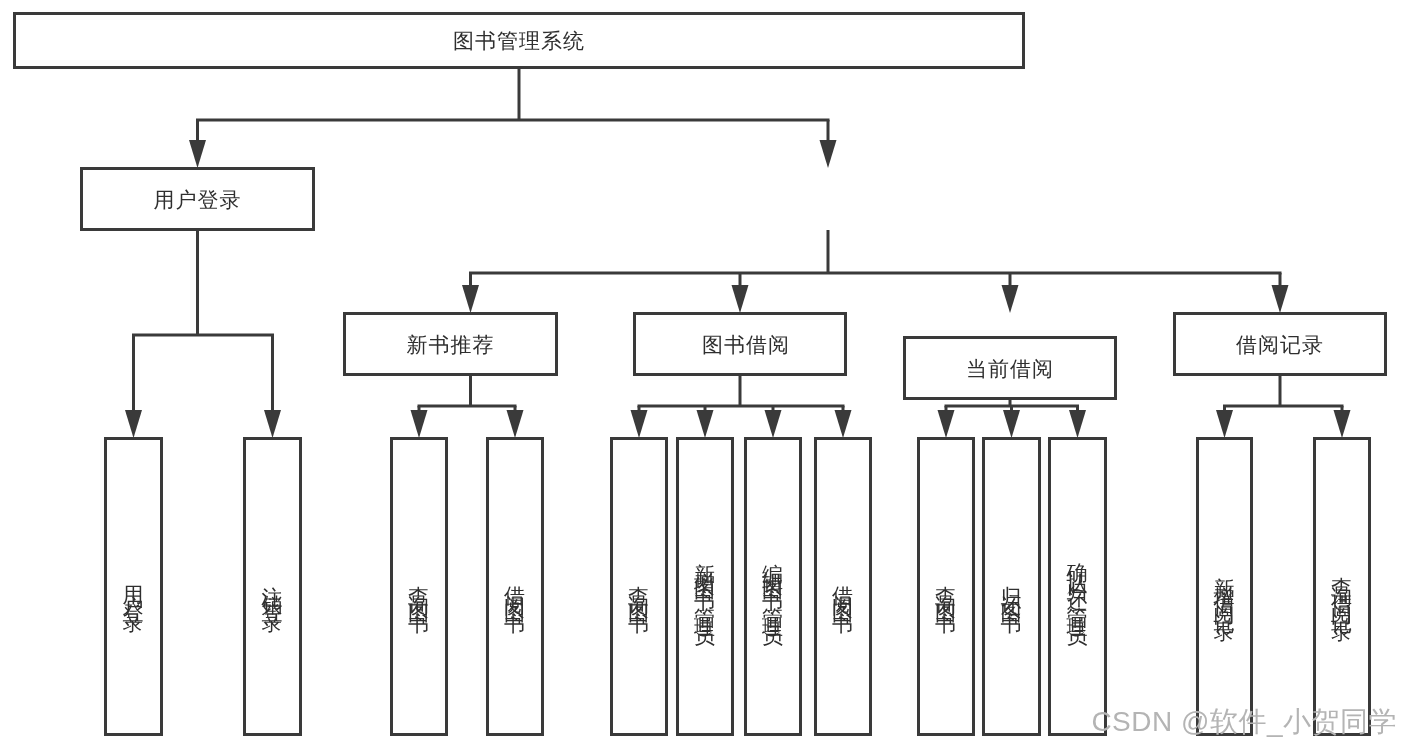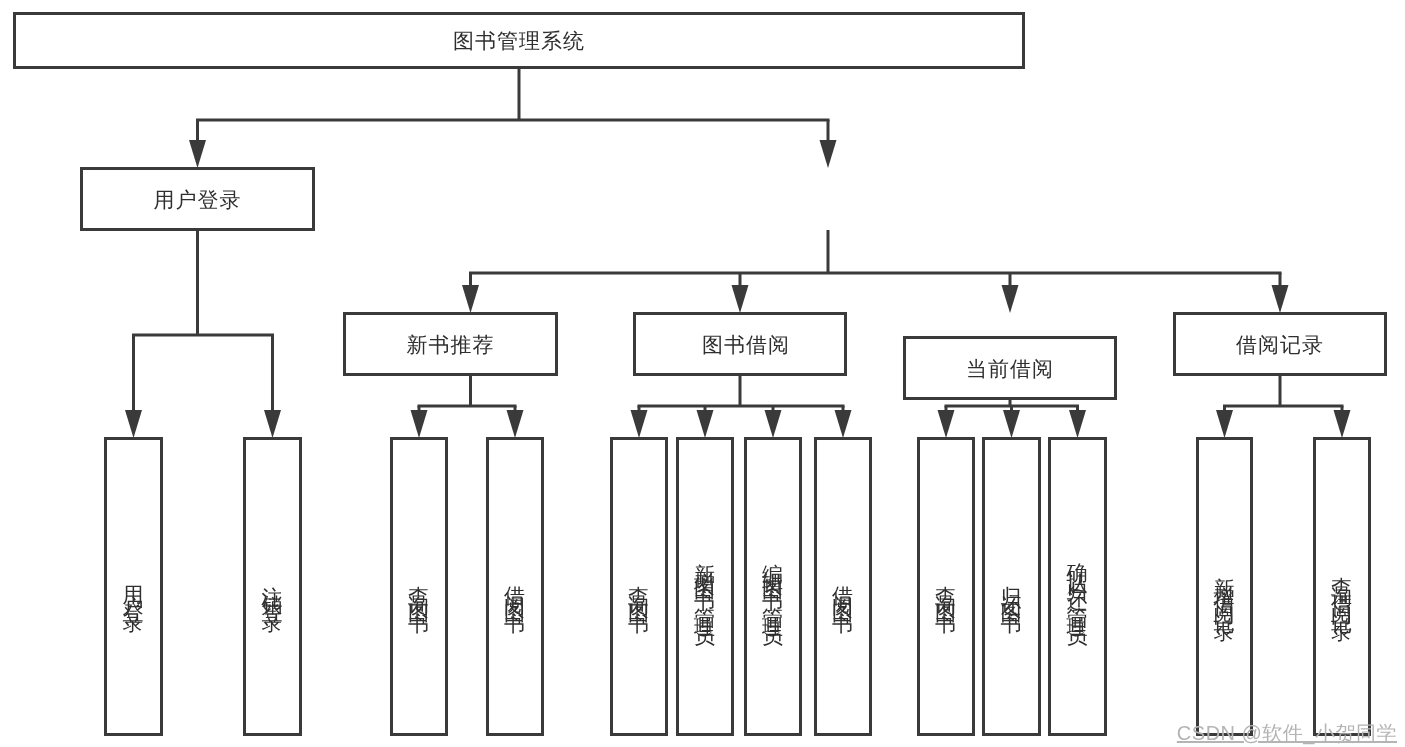--- a/index.html
+++ b/index.html
@@ -44,27 +44,26 @@
   }
   .node.v .label {
     writing-mode: vertical-rl;
     text-orientation: mixed;
     letter-spacing: 9px;
     line-height: 1;
   }
   #watermark {
     position: absolute;
     right: 8px;
-    bottom: 0;
-    font-size: 20px;
+    bottom: 6px;
+    font-size: 28px;
     color: #b4b4b4;
     z-index: 5;
     white-space: nowrap;
     letter-spacing: 0.5px;
-    text-decoration: underline;
   }
 </style>
 </head>
 <body>
 
 <div id="canvas">
   <svg id="connector-svg" width="1405" height="747">
       <g>
         <line x1="519" y1="68" x2="519" y2="120" stroke="#3a3a3a" stroke-width="3"></line>
         <line x1="196" y1="120" x2="829.5" y2="120" stroke="#3a3a3a" stroke-width="3"></line>

